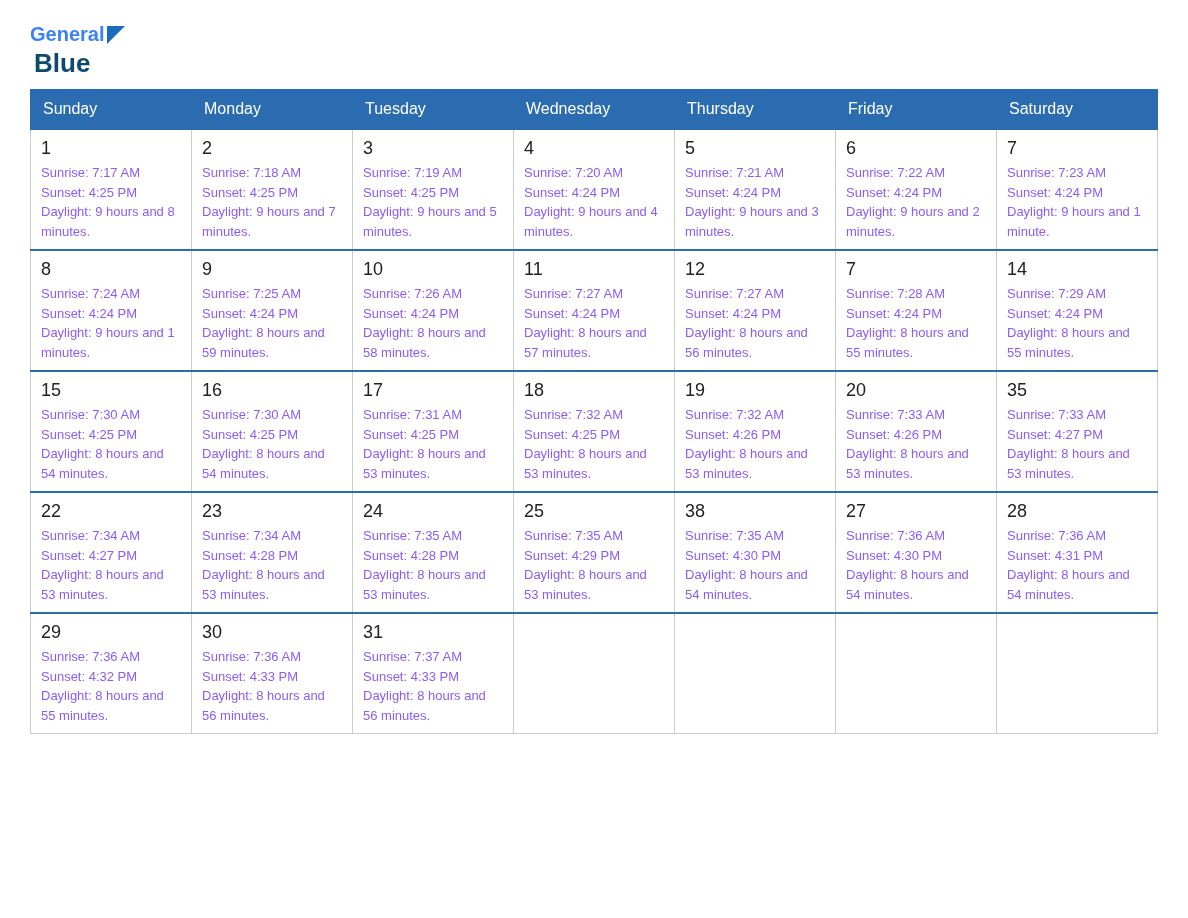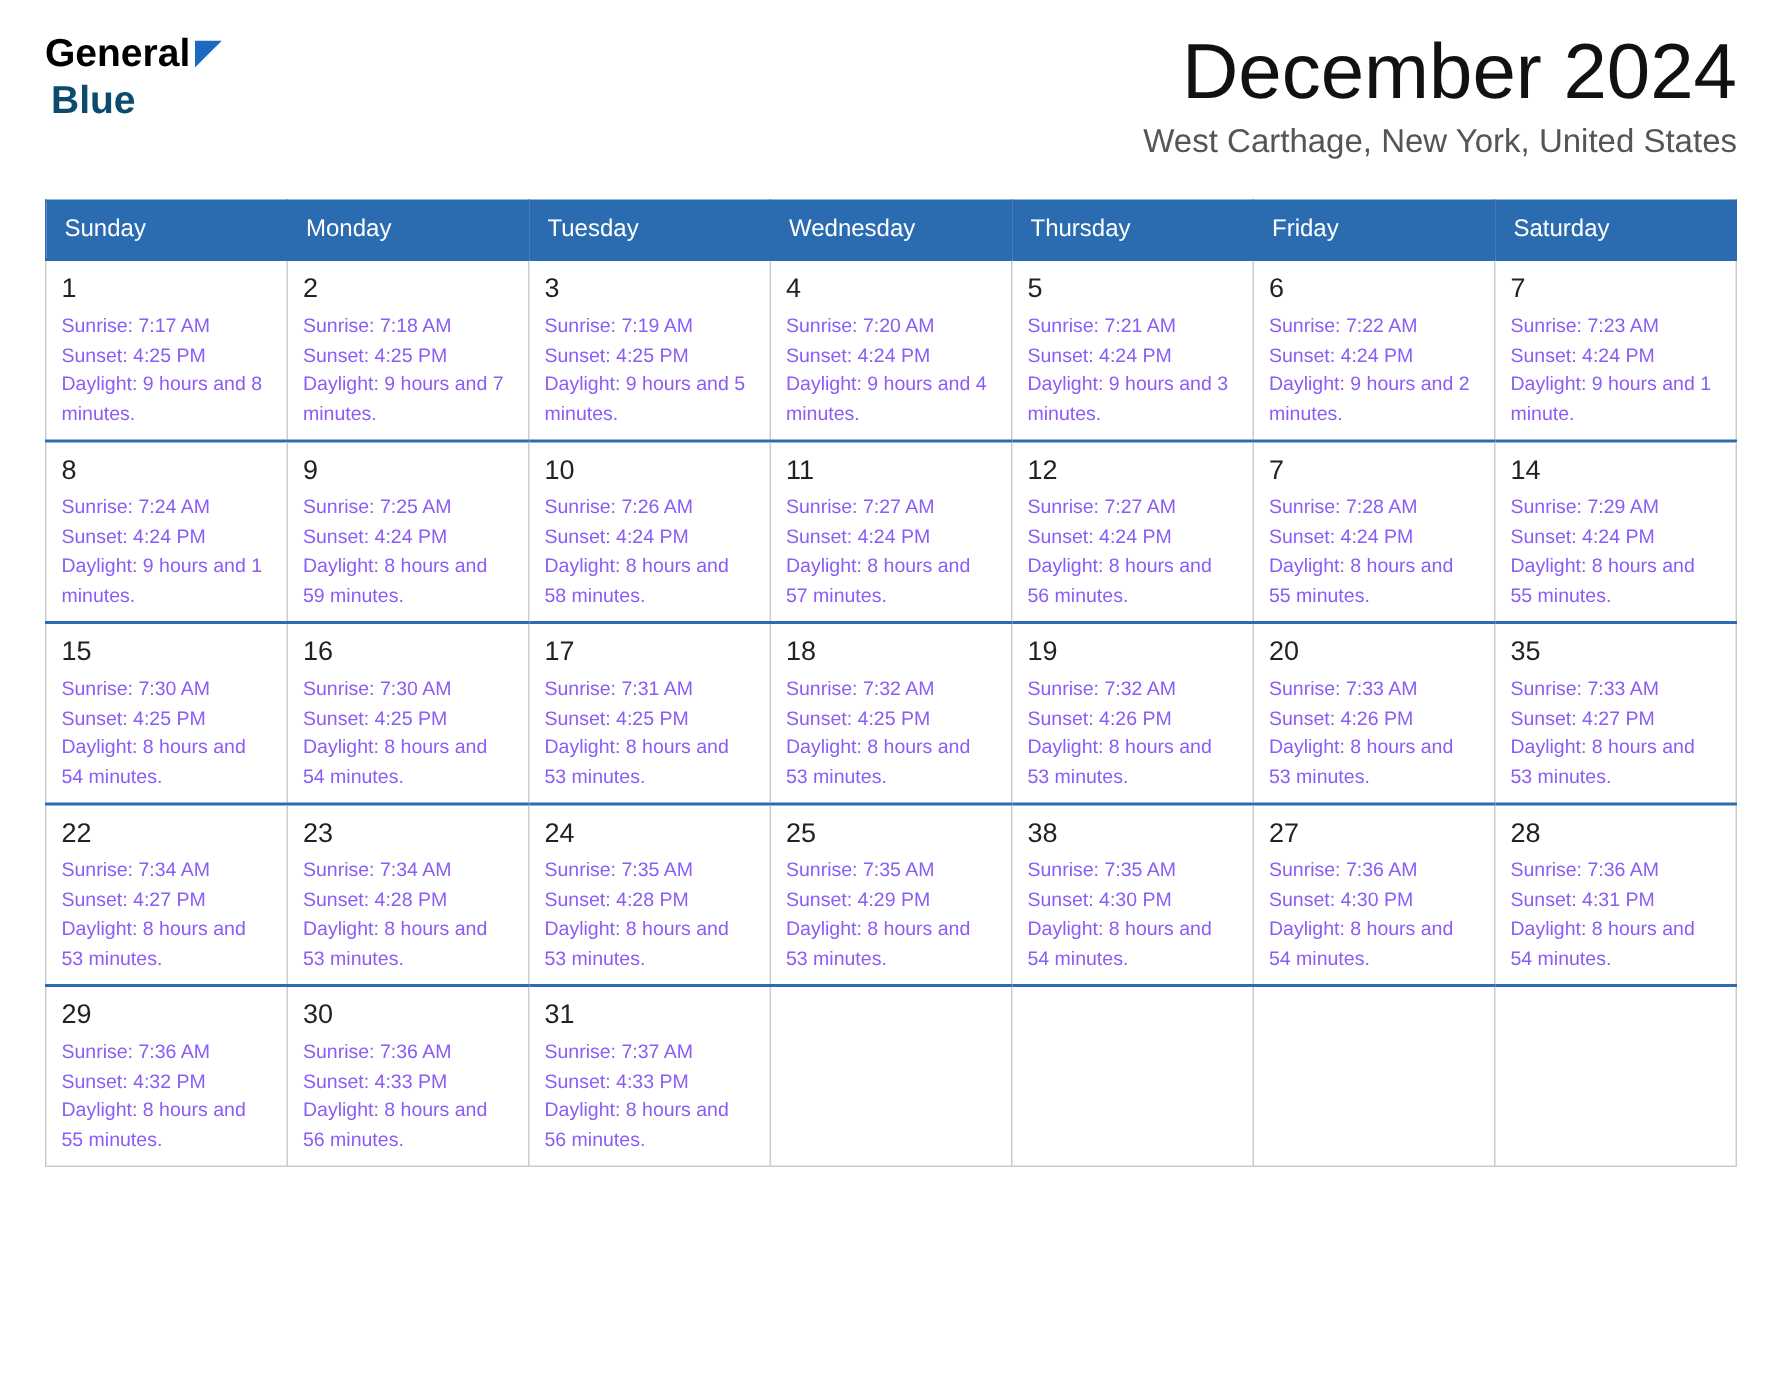--- a/index.html
+++ b/index.html
@@ -40,21 +40,21 @@
       line-height: 1.1;
     }
     .subtitle {
       font-size: 22px;
       color: #555;
       margin-top: 4px;
     }
     .calendar {
       width: 100%;
       border-collapse: collapse;
-      margin-top: 26px;
+      margin-top: 10px;
     }
     .calendar th {
       background-color: #2b6cb0;
       color: white;
       padding: 10px 12px;
       text-align: left;
       font-size: 16px;
       font-weight: normal;
       border: 1px solid #2b6cb0;
     }
@@ -94,34 +94,30 @@
     .row-sep td {
       border-top: 2px solid #2b6cb0 !important;
     }
   </style>
 </head>
 <body>
 
 <div class="header">
   <div class="logo-wrapper">
     <div class="logo-line1">
-      <span style="font-size:26px;font-weight:bold;color:#000000;">General</span>
+      <span style="font-size:20px;font-weight:bold;color:#3b82f6;">General</span>
       <div style="display:inline-block;margin-left:3px;margin-top:6px;">
         <svg width="18" height="18" viewBox="0 0 18 18">
           <polygon points="0,0 18,0 0,18" fill="#1a6bbf"></polygon>
         </svg>
       </div>
     </div>
     <div class="logo-line2">
       <span style="font-size:26px;font-weight:bold;color:#0c4a6e;">Blue</span>
     </div>
-  </div>
-  <div class="title-section">
-    <div class="main-title">December 2024</div>
-    <div class="subtitle">West Carthage, New York, United States</div>
   </div>
 </div>
 
 <table class="calendar">
   <thead>
     <tr>
 
     <th>Sunday</th>
         <th>Monday</th>
         <th>Tuesday</th>

